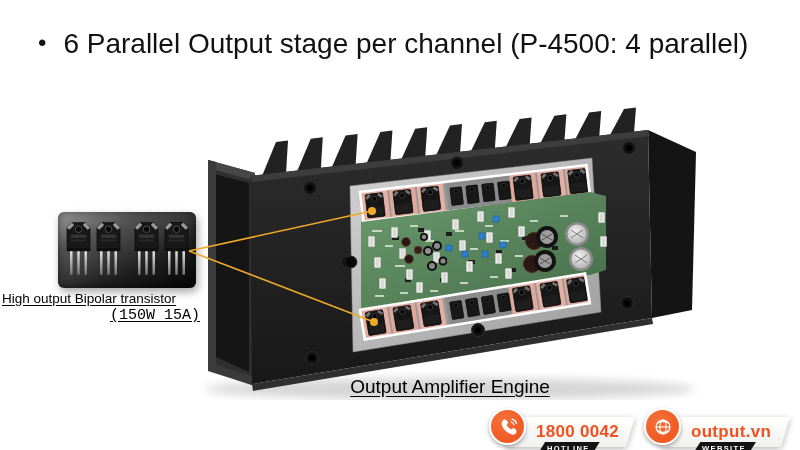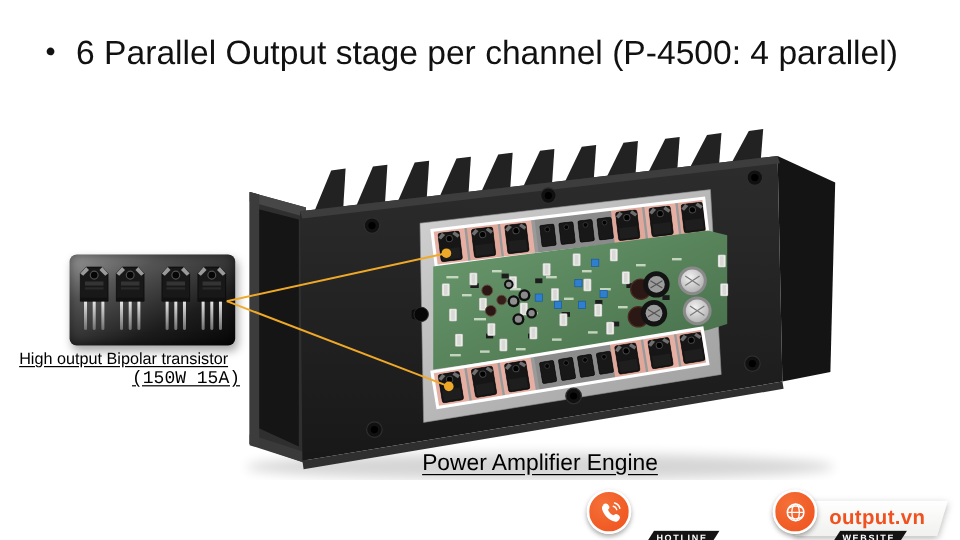--- a/index.html
+++ b/index.html
@@ -19,21 +19,21 @@
   .inset{
     position:absolute;left:58px;top:212px;width:138px;height:76px;border-radius:6px;
     background:linear-gradient(155deg,#a0a0a0 0%,#565656 28%,#1d1d1d 68%,#060606 100%);
     box-shadow:2px 4px 8px rgba(0,0,0,.35), inset 0 0 10px rgba(0,0,0,.55);
   }
   .inset svg{position:absolute;left:0;top:0;width:100%;height:100%;}
   
   .callout-overlay{position:absolute;left:0;top:0;width:800px;height:450px;pointer-events:none;}
   
   .inset-label{position:absolute;left:2px;top:291px;width:202px;color:#000;}
-  .inset-label .lbl1{font-size:13.5px;text-align:center;white-space:nowrap;
+  .inset-label .lbl1{font-size:13.5px;white-space:nowrap;
     text-decoration:underline;text-underline-offset:2px;}
   .inset-label .lbl2{font-size:15px;text-align:right;padding-right:4px;margin-top:1px;
     text-decoration:underline;text-underline-offset:2px;font-family:Liberation Mono, monospace;}
   .caption{
     position:absolute;left:300px;top:376px;width:300px;text-align:center;
     font-size:19px;color:#000;text-decoration:underline;text-underline-offset:3px;white-space:nowrap;
   }
   
   .badge{position:absolute;top:404px;height:44px;width:155px;}
   .badge-hotline{left:487px;}
@@ -359,23 +359,28 @@
     <line x1="189" y1="251" x2="374" y2="322" stroke="var(--callout_yellow,#EFA928)" stroke-width="1.6"></line>
     <circle cx="372" cy="211" r="4" fill="var(--callout_yellow,#EFA928)"></circle>
     <circle cx="374" cy="322" r="4" fill="var(--callout_yellow,#EFA928)"></circle>
   </svg>
 
   <div class="inset-label">
     <div class="lbl1">High output Bipolar transistor</div>
     <div class="lbl2">(150W 15A)</div>
   </div>
 
-  <div class="caption">Power Amplifier Engine</div>
+  <div class="caption">Output Amplifier Engine</div>
 
   <div class="badge badge-hotline">
+    <div class="badge-body-wrap">
+      <div class="badge-body">
+        <span class="badge-value">1800 0042</span>
+      </div>
+    </div>
     <div class="badge-ribbon">HOTLINE</div>
     <div class="badge-circle">
       <svg width="22" height="22" viewBox="0 0 32 32">
         <path d="M8.6 6.2c1.5-1.5 3.9-1.5 5.2 0l1.3 1.6c1 1.2.9 3-.2 4.1l-.9.9c.6 1.5 1.5 2.9 2.7 4.1 1.2 1.2 2.6 2.1 4.1 2.7l.9-.9c1.1-1.1 2.9-1.2 4.1-.2l1.6 1.3c1.5 1.3 1.5 3.7 0 5.2l-.7.7c-1.3 1.3-3.2 1.8-5 1.3-3.5-1-6.7-2.9-9.3-5.5-2.6-2.6-4.5-5.8-5.5-9.3-.5-1.8 0-3.7 1.3-5z" fill="#fff"></path>
         <path d="M20.5 8.5c2 .5 3.6 2.1 4.1 4.1" stroke="#fff" stroke-width="1.8" fill="none" stroke-linecap="round"></path>
         <path d="M22 4.5c3.1.8 5.6 3.3 6.4 6.4" stroke="#fff" stroke-width="1.8" fill="none" stroke-linecap="round"></path>
       </svg>
     </div>
   </div>
 

